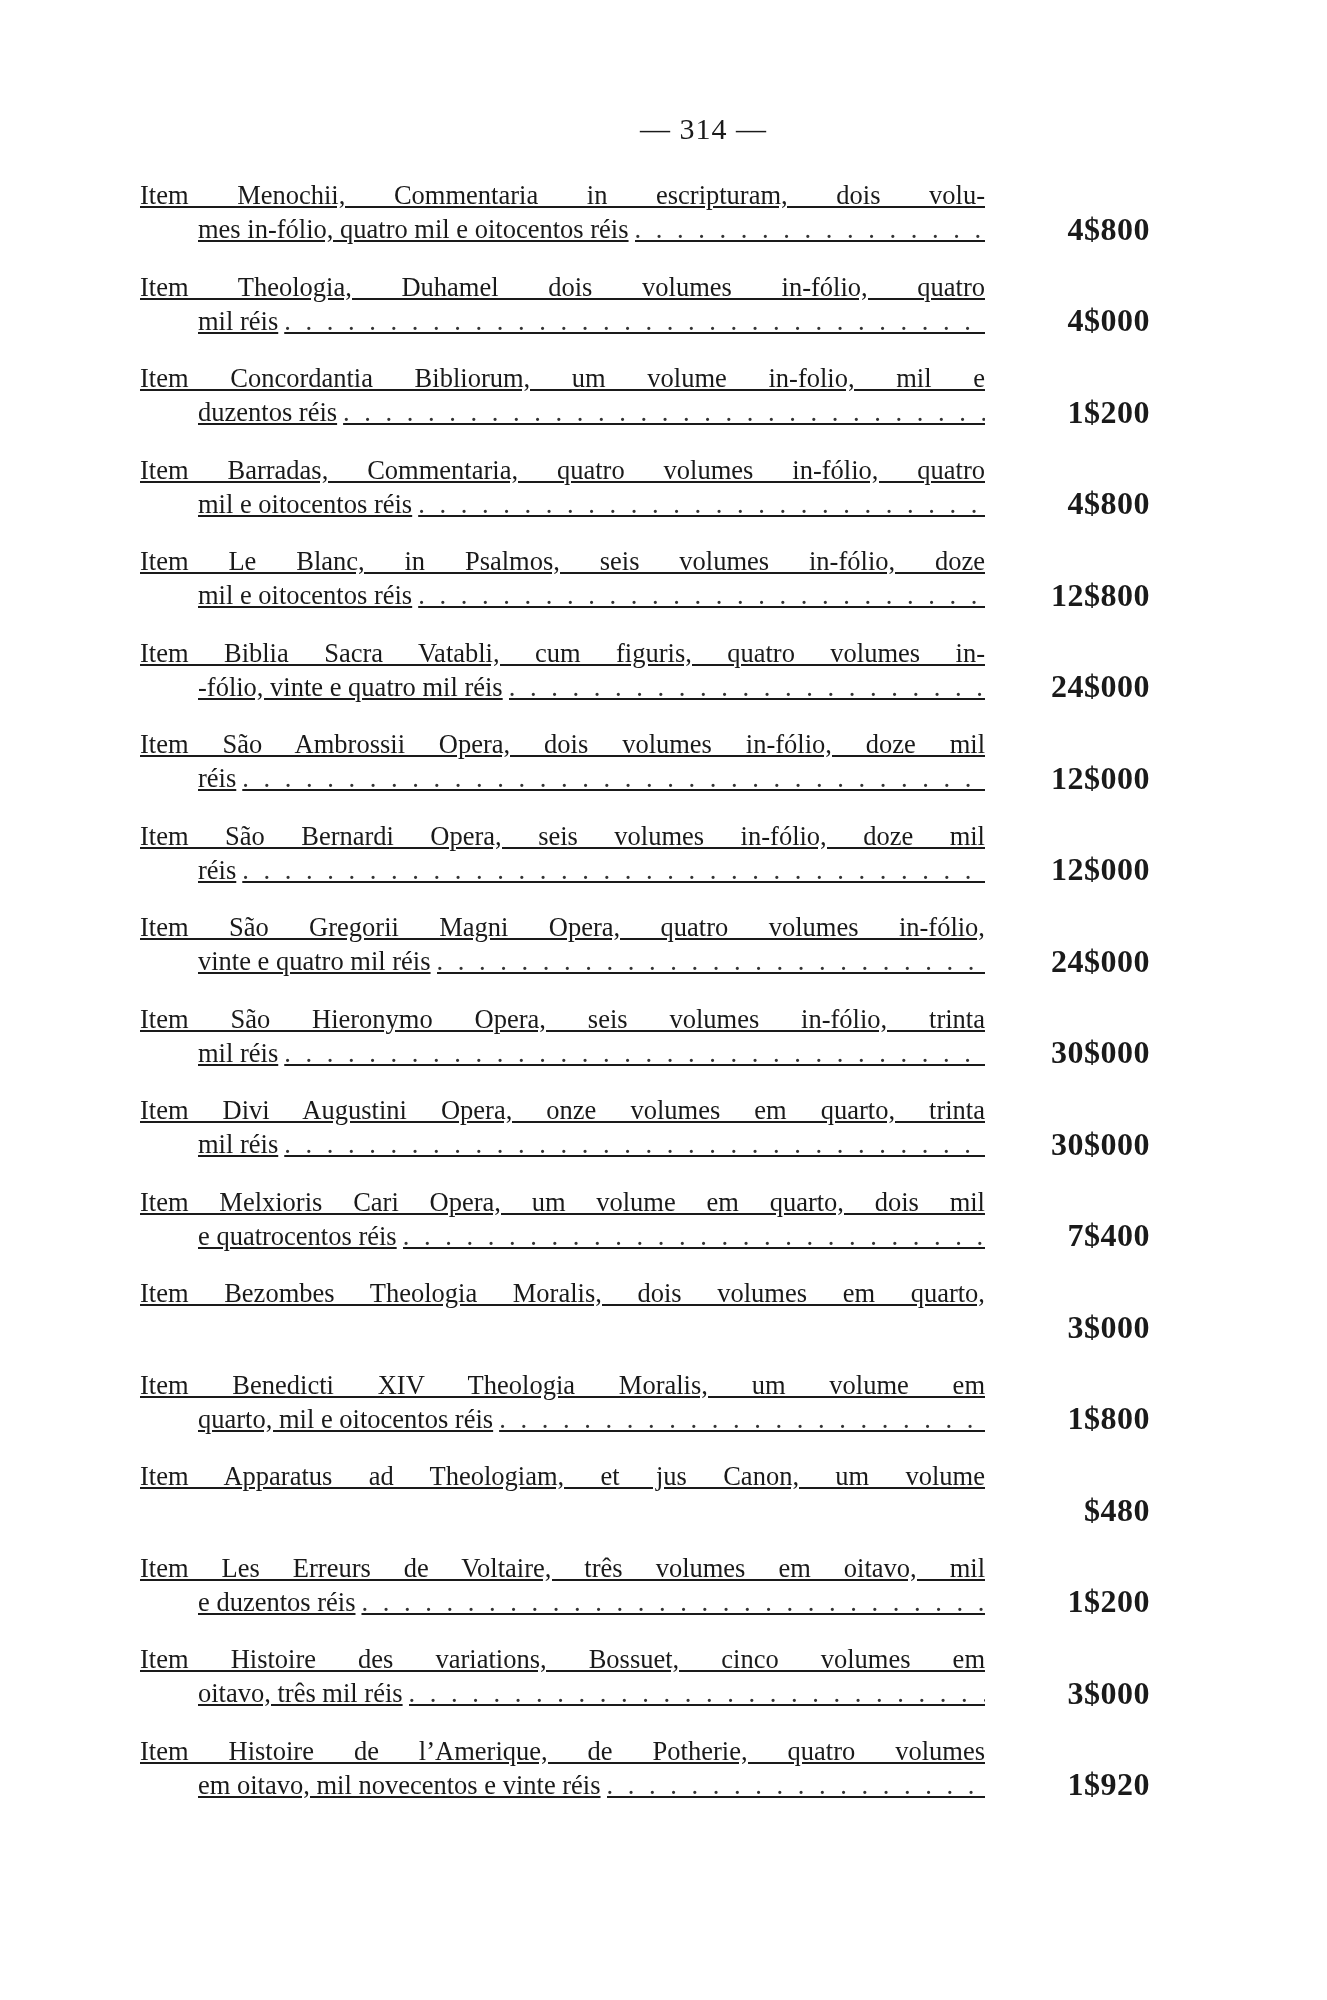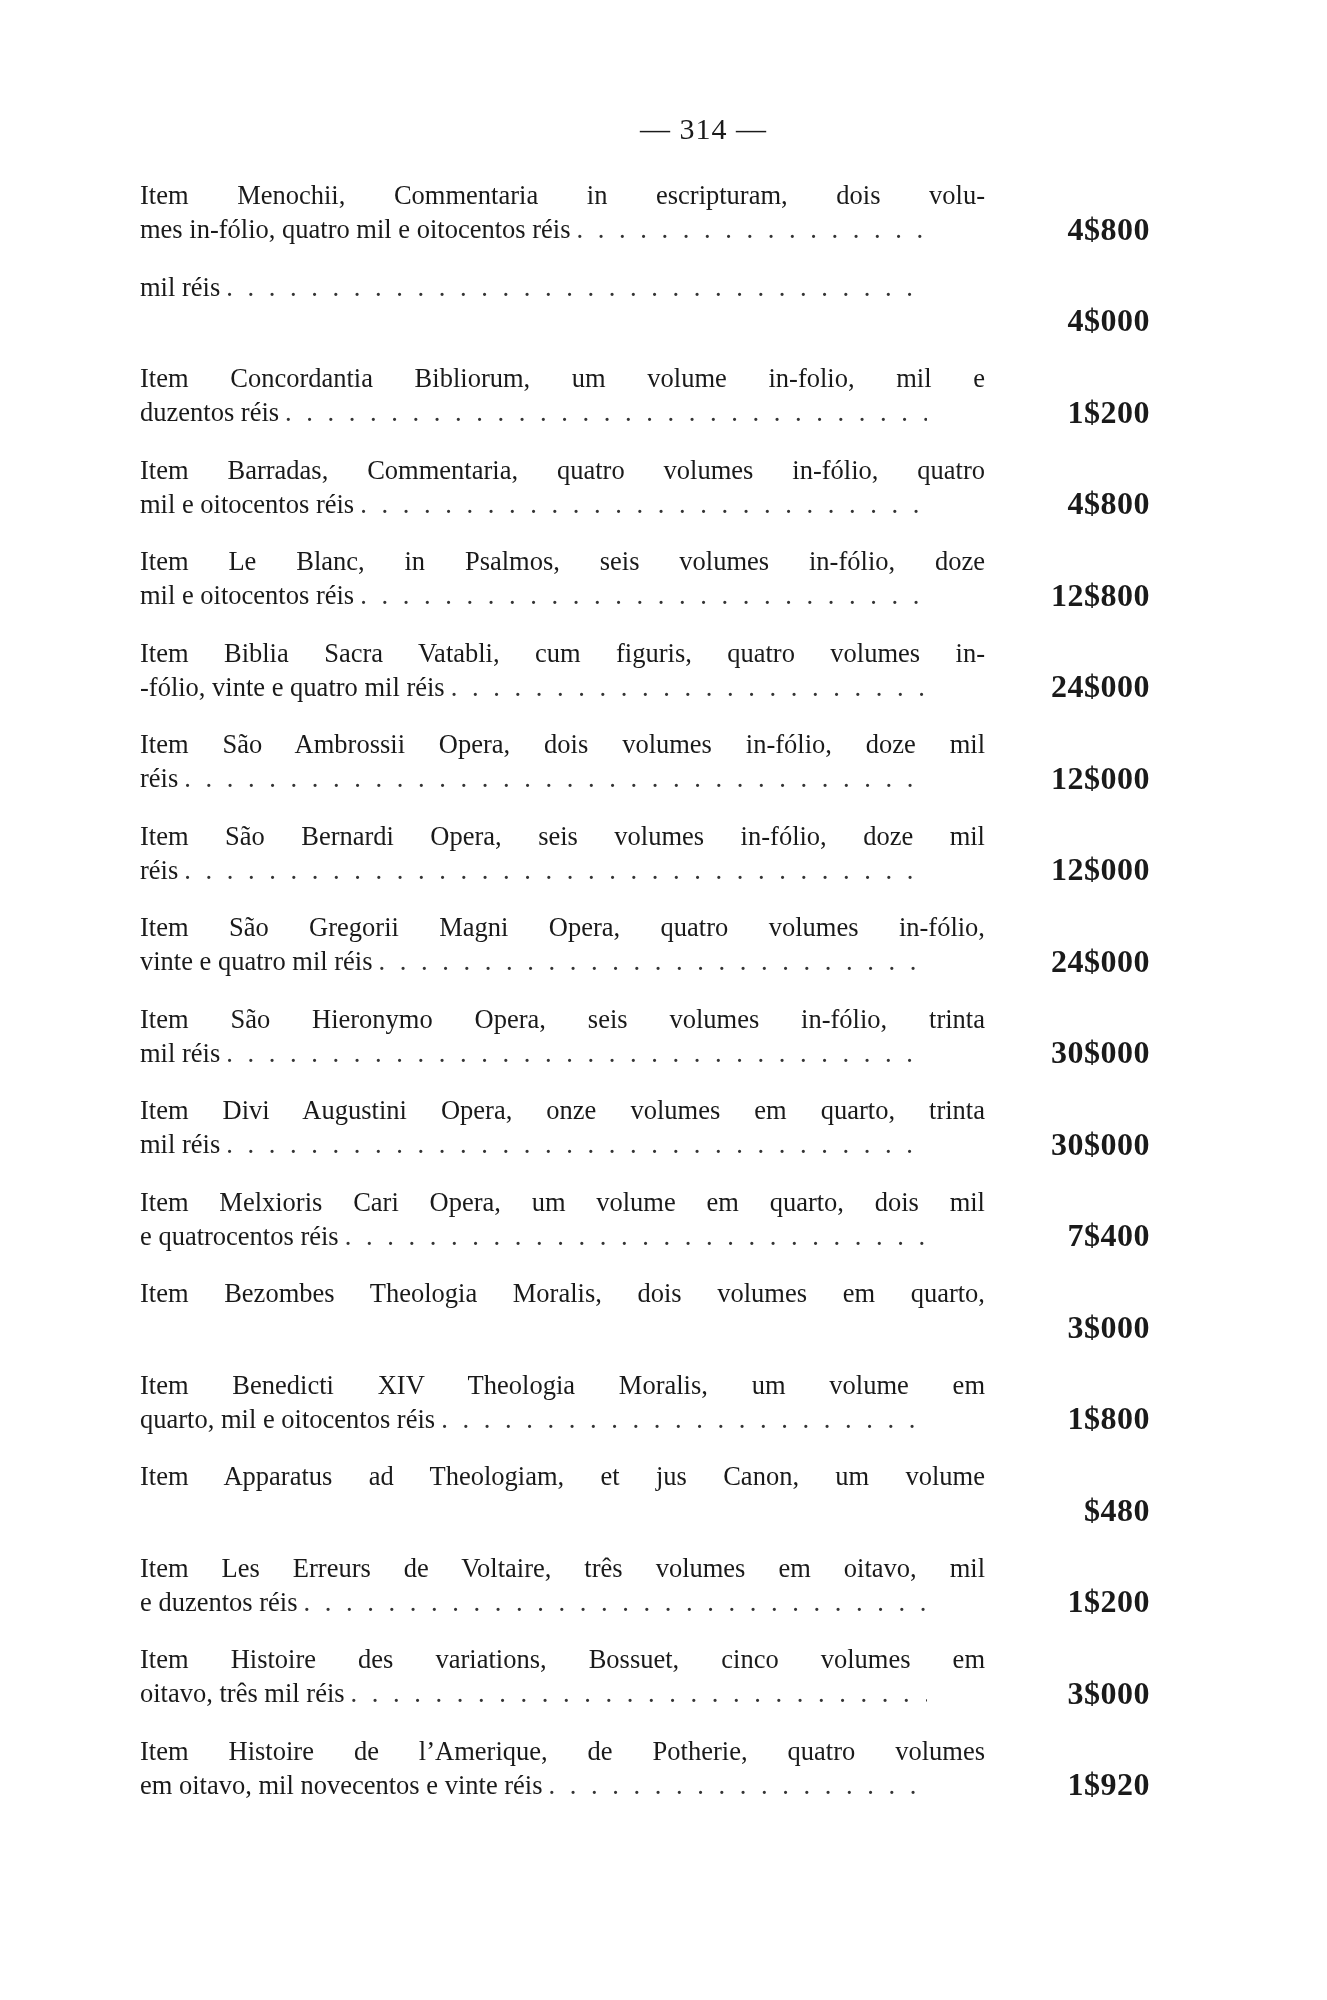--- a/index.html
+++ b/index.html
@@ -13,29 +13,29 @@
   }
   .page-number {
     position: absolute; top: 112px; left: 0; width: 1327px;
     text-align: center; font-size: 30px; letter-spacing: 1px; margin-left: 40px;
   }
   .entries {
     position: absolute; top: 178px; left: 140px; width: 1010px;
   }
   .entry {
     position: relative; height: 91.5px;
-    font-size: 26.5px; line-height: 34px;
+    font-size: 26.5px; line-height: 34px; text-decoration: underline;
   }
   .line1 {
     width: 845px; text-align: justify; text-align-last: justify;
     white-space: nowrap; overflow: hidden;
   }
   .line2 {
     display: flex; align-items: baseline;
-    width: 787px;
+    margin-left: 58px; width: 787px;
   }
   .line2 .text { white-space: nowrap; padding-right: 6px; }
   .leader {
     flex: 1; overflow: hidden; white-space: nowrap;
     letter-spacing: 4px; color: #333;
   }
   .leader::after {
     content: ". . . . . . . . . . . . . . . . . . . . . . . . . . . . . . . . . . . . . . . . . . . . . . . . . . . . . . . . . . . . . .";
   }
   .amount {
@@ -51,20 +51,21 @@
 <div class="entries" id="entries">
     <div class="entry">
     <div class="line1">Item Menochii, Commentaria in escripturam, dois volu-</div>
     <div class="line2">
       <span class="text">mes in-fólio, quatro mil e oitocentos réis</span>
       <span class="leader"></span>
     </div>
     <div class="amount">4$800</div>
   </div>
     <div class="entry">
+    <div class="line1">Item Theologia, Duhamel dois volumes in-fólio, quatro</div>
     <div class="line2">
       <span class="text">mil réis</span>
       <span class="leader"></span>
     </div>
     <div class="amount">4$000</div>
   </div>
     <div class="entry">
     <div class="line1">Item Concordantia Bibliorum, um volume in-folio, mil e</div>
     <div class="line2">
       <span class="text">duzentos réis</span>

